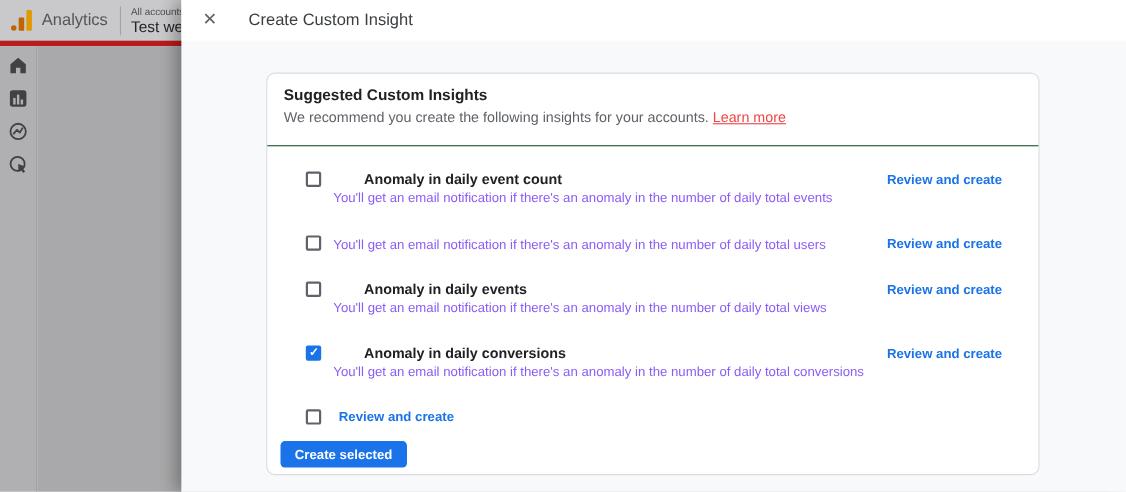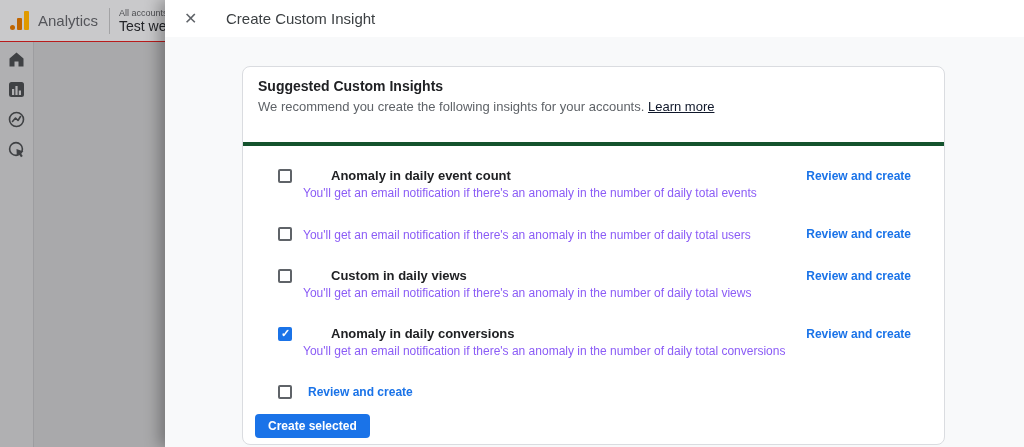--- a/index.html
+++ b/index.html
@@ -7,21 +7,21 @@
   body {
     font-family:"Liberation Sans", sans-serif;
     background:#f8f9fa;
     position:relative;
     overflow:hidden;
   }
 
   
   .left-page { position:absolute; left:0; top:0; width:165px; height:447px; }
   .app-bar {
-    height:42px; background:#c9c9cb; border-bottom:1px solid #b91c1c;
+    height:42px; background:#c9c9cb; border-bottom:5px solid #b91c1c;
     display:flex; align-items:center; overflow:hidden;
   }
   .logo { margin-left:10px; display:flex; align-items:flex-end; gap:2px; height:19px; flex:none; }
   .logo-dot { width:5px; height:5px; background:#c06500; border-radius:50%; }
   .logo-bar-m { width:5px; height:12px; background:#c06500; border-radius:1px; }
   .logo-bar-t { width:5px; height:19px; background:#e09a00; border-radius:1px; }
   .brand { margin-left:9px; font-size:15px; color:#54555a; flex:none; }
   .vdivider { width:1px; height:26px; background:#a3a3a5; margin:0 9px 0 11px; flex:none; }
   .breadcrumb { flex:1; overflow:hidden; white-space:nowrap; }
   .bc-top { font-size:9px; color:#4d4e52; }
@@ -45,24 +45,24 @@
   .close {
     margin-left:19px; width:20px; font-size:16px; line-height:20px;
     color:#5f6368; cursor:pointer; text-align:left;
   }
   .modal-title { margin-left:22px; font-size:15px; color:#3c4043; }
 
   .card {
     margin:29px 0 0 77px; width:703px; background:#ffffff;
     border:1px solid #dadce0; border-radius:8px;
   }
-  .card-head { padding:10px 16px 27px 15px; border-bottom:4px solid #14532d; }
+  .card-head { padding:10px 16px 17px 15px; border-bottom:1px solid #14532d; }
   .card-heading { font-size:14px; font-weight:700; color:#202124; line-height:18px; }
   .card-sub { margin-top:3px; font-size:13px; color:#5f6368; line-height:17px; }
-  .learn-more { color:#0f172a; text-decoration:underline; cursor:pointer; }
+  .learn-more { color:#ef4444; text-decoration:underline; cursor:pointer; }
 
   .rows { padding-top:9px; }
   .row { display:flex; align-items:flex-start; padding:13px 33px 12px 35px; }
   .checkbox {
     width:14px; height:14px; border:2px solid #5f6368; border-radius:2px;
     background:#fff; margin-top:1px; flex:none; cursor:pointer; position:relative;
   }
   .checkbox.checked { background:#1a73e8; border-color:#1a73e8; }
   .checkbox.checked::after {
     content:"\2713"; position:absolute; left:1px; top:-2px;
@@ -160,21 +160,21 @@
           <span class="checkbox"></span>
           <div class="row-text">
             <div class="row-desc">You'll get an email notification if there's an anomaly in the number of daily total users</div>
           </div>
           <a class="row-action">Review and create</a>
         </div>
 
         <div class="row">
           <span class="checkbox"></span>
           <div class="row-text">
-            <div class="row-title">Custom in daily views</div>
+            <div class="row-title">Anomaly in daily events</div>
             <div class="row-desc">You'll get an email notification if there's an anomaly in the number of daily total views</div>
           </div>
           <a class="row-action">Review and create</a>
         </div>
 
         <div class="row">
           <span class="checkbox checked"></span>
           <div class="row-text">
             <div class="row-title">Anomaly in daily conversions</div>
             <div class="row-desc">You'll get an email notification if there's an anomaly in the number of daily total conversions</div>

